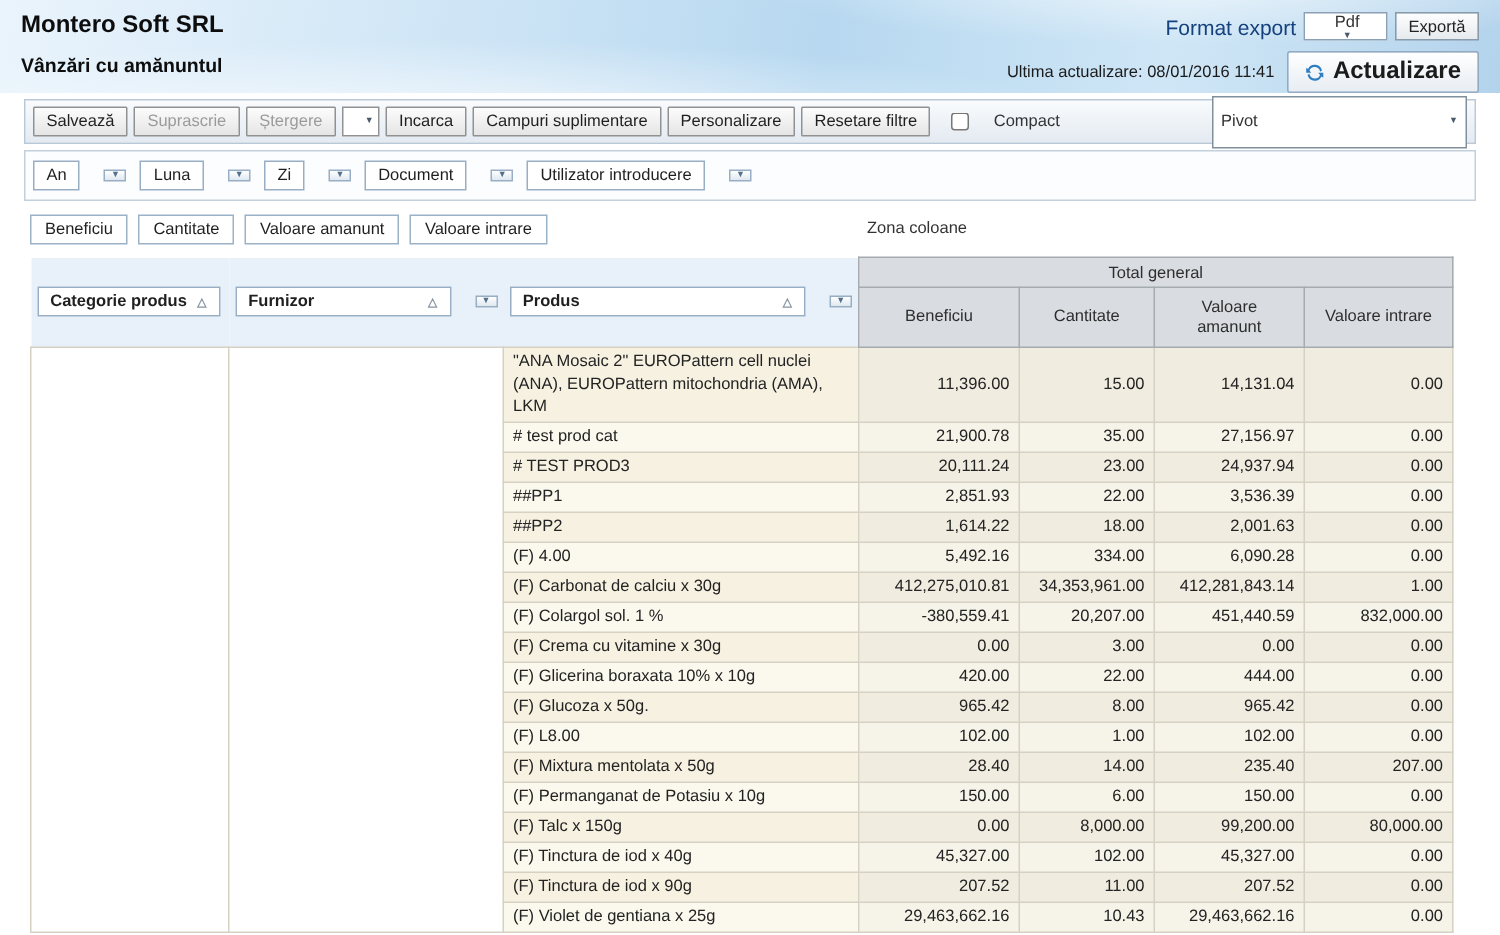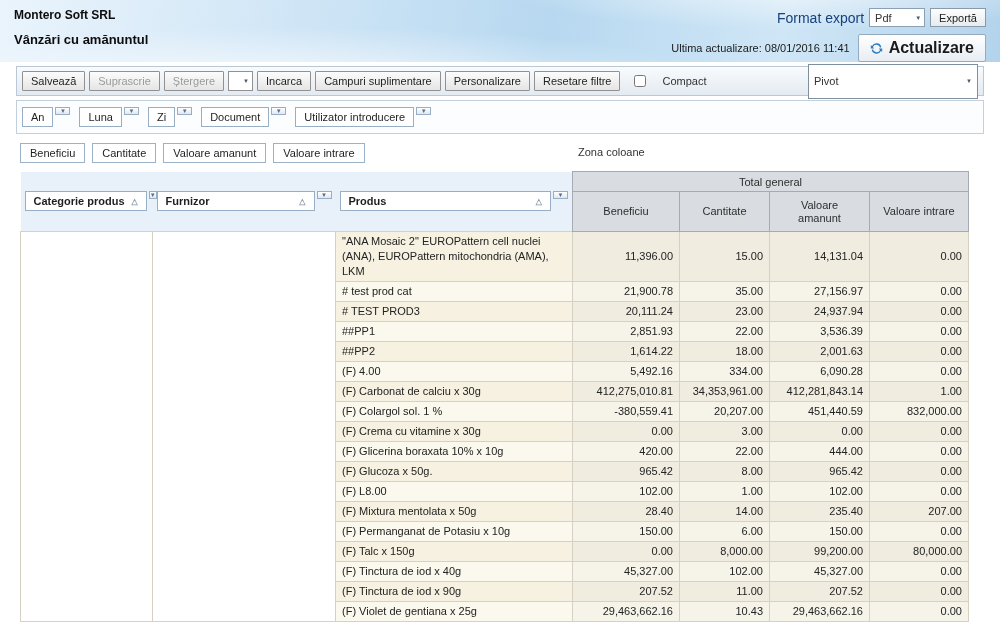--- a/index.html
+++ b/index.html
@@ -9,28 +9,28 @@
 
   
   .banner {
     height:62px; padding:8px 14px 0 14px;
     display:flex; justify-content:space-between; align-items:flex-start;
     background:
       radial-gradient(ellipse 700px 90px at 30% 130%, rgba(255,255,255,.75), rgba(255,255,255,0) 60%),
       radial-gradient(ellipse 500px 70px at 80% -20%, rgba(255,255,255,.6), rgba(255,255,255,0) 60%),
       linear-gradient(100deg, #eaf4fc 0%, #d4e8f7 25%, #b7d8f0 55%, #cfe6f6 78%, #b3d3ec 100%);
   }
-  .company { font-size:12px; font-weight:bold; color:#0d0d0d; }
+  .company { font-size:16px; font-weight:bold; color:#0d0d0d; }
   .report-title { font-size:13px; font-weight:bold; color:#0d0d0d; margin-top:10px; }
   .banner-right { display:flex; flex-direction:column; align-items:flex-end; gap:7px; }
   .export-row { display:flex; align-items:center; gap:5px; }
   .link { color:#15417e; font-size:14px; cursor:pointer; }
   .mini-select {
     display:inline-flex; align-items:center; justify-content:space-between;
-    width:56px; height:19px; background:#fff; border:1px solid #8ba0b5; padding:0 3px 0 5px;
+    width:56px; height:19px; background:#fff; border:1px solid #8ba0b5; padding:0 3px 0 5px;flex-direction:column;
   }
   .dd-arrow { font-size:6px; color:#4a5a6a; line-height:1; }
   .btn { border:1px solid #8a9aa9; background:linear-gradient(#fdfdfd,#e7ebee); font-size:11px; color:#222; cursor:pointer; font-family:inherit; }
   .btn.small { height:19px; padding:0 8px; }
   .update-row { display:flex; align-items:center; gap:8px; }
   .update-text { color:#1b1b1b; }
   .btn-update {
     display:flex; align-items:center; gap:6px; cursor:pointer; font-family:inherit;
     border:1px solid #93aabf; border-radius:2px; background:linear-gradient(#ffffff,#e7edf3);
     padding:4px 11px; font-size:16px; font-weight:bold; color:#1b1b1b;
@@ -53,21 +53,21 @@
   .view-select {
     margin-left:auto; width:170px; height:35px; background:#fff; border:1px solid #808f9c;
     display:inline-flex; align-items:center; justify-content:space-between; padding:0 5px; cursor:pointer;
   }
 
   .filter-panel {
     margin-top:4px; border:1px solid #c3d0dc; background:#fcfdfe;
     padding:6px 5px; display:flex; align-items:center; gap:9px;
   }
 
-  .fieldbtn { display:inline-flex; align-items:flex-start; gap:2px; cursor:pointer; }
+  .fieldbtn { display:inline-flex; align-items:center; gap:16px; cursor:pointer; }
   .fieldbtn-label {
     border:1px solid #98aec4; background:#fff; padding:3px 8px; font-size:11px; color:#1f1f1f;
     display:flex; align-items:center; gap:7px; white-space:nowrap;
   }
   .fieldbtn-dd {
     border:1px solid #98aec4; background:linear-gradient(#ffffff,#dfe8f0); width:15px;
     display:flex; align-items:center; justify-content:center; font-size:6px; color:#54708c;
   }
   .sort-glyph { font-size:8px; color:#8a97a5; }
 

